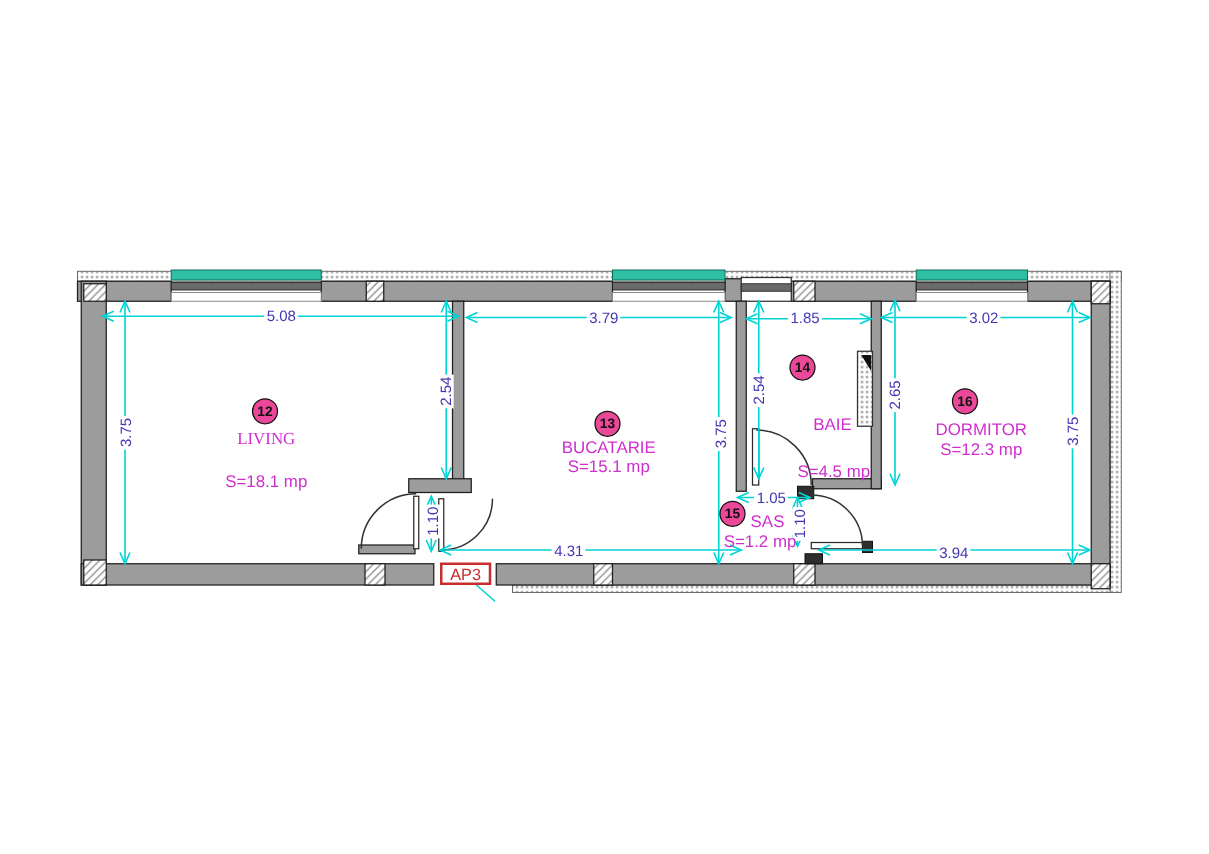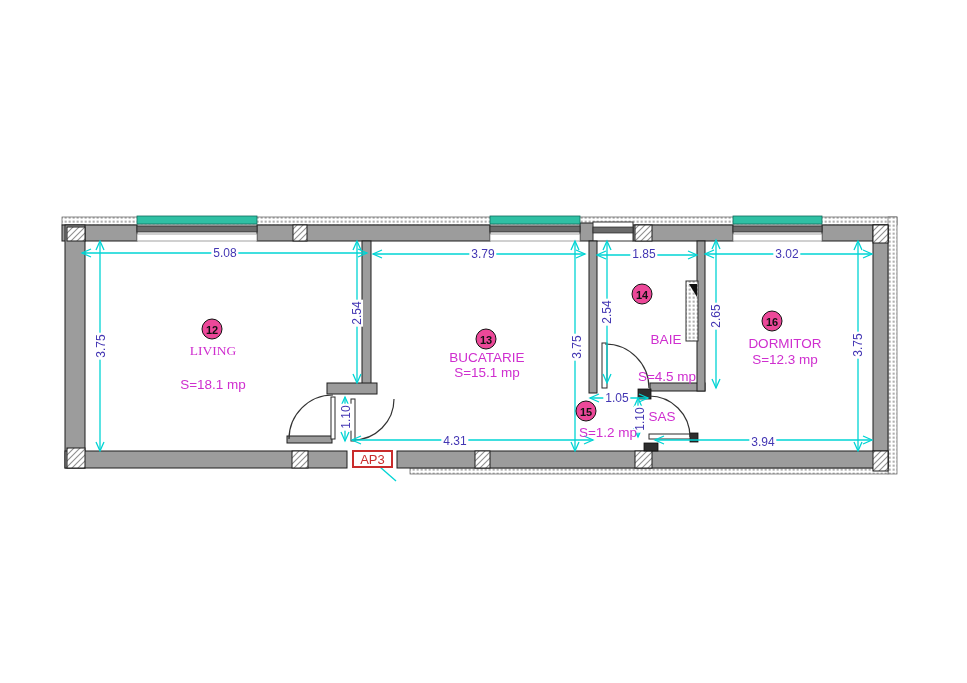--- a/index.html
+++ b/index.html
@@ -186,21 +186,21 @@
 
   <div class="roomcircle" style="left:486px;top:339px;">13</div>
   <div class="roomname" style="left:487px;top:358px;">BUCATARIE</div>
   <div class="roomarea" style="left:487px;top:373px;">S=15.1 mp</div>
 
   <div class="roomcircle" style="left:642px;top:294px;">14</div>
   <div class="roomname" style="left:666px;top:340px;">BAIE</div>
   <div class="roomarea" style="left:667px;top:355px;margin-top:22px;">S=4.5 mp</div>
 
   <div class="roomcircle" style="left:586px;top:411px;">15</div>
-  <div class="roomname" style="left:614px;top:417px;margin-left:48px;">SAS</div>
+  <div class="roomname" style="left:614px;top:417px;">SAS</div>
   <div class="roomarea" style="left:608px;top:433px;">S=1.2 mp</div>
 
   <div class="roomcircle" style="left:772px;top:321px;">16</div>
   <div class="roomname" style="left:785px;top:344px;">DORMITOR</div>
   <div class="roomarea" style="left:785px;top:360px;">S=12.3 mp</div>
 
   <div class="ap3">AP3</div>
 
 </div>
 

